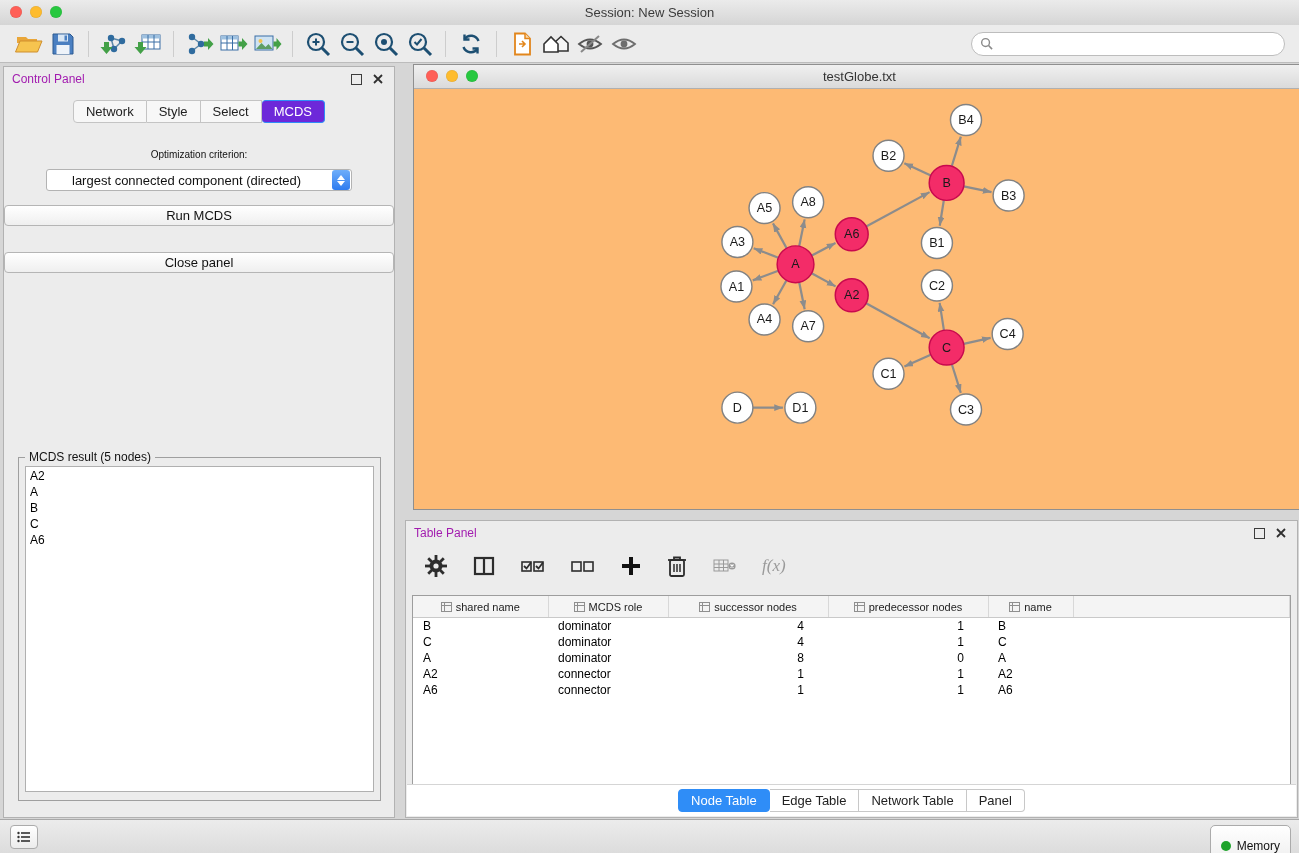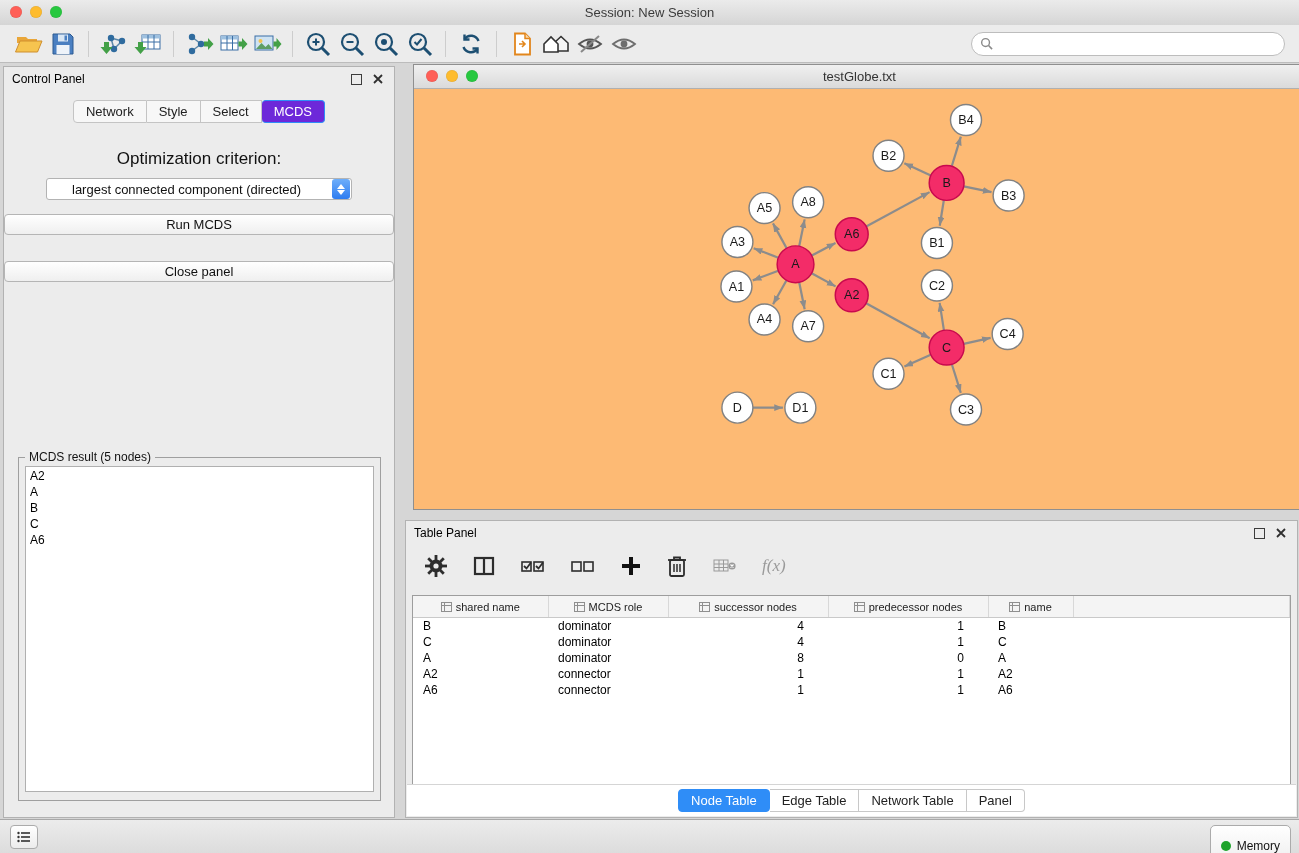--- a/index.html
+++ b/index.html
@@ -23,35 +23,35 @@
   .tbsep{width:1px;height:26px;background:#cdcdcd;margin:0 8px;}
   .tb-spacer{flex:1;}
   .searchbox{display:flex;align-items:center;width:296px;height:22px;background:#fff;
     border:1px solid #bdbdbd;border-radius:12px;padding:0 8px;margin-right:2px;}
   .searchbox input{border:none;outline:none;flex:1;font-size:12px;background:transparent;
     font-family:"Liberation Sans",sans-serif;margin-left:5px;color:#333;}
 
   
   .panel{position:absolute;background:#ececec;border:1px solid #b2b2b2;box-sizing:border-box;}
   .panel-head{height:24px;display:flex;align-items:center;padding:0 8px;}
-  .panel-title{font-size:12px;color:#000000;}
+  .panel-title{font-size:12px;color:#a21caf;}
   .panel-head .spacer{flex:1;}
   .winbtn{display:flex;align-items:center;justify-content:center;width:16px;height:16px;
     margin-left:6px;cursor:pointer;}
   .float-glyph{width:9px;height:9px;border:1.4px solid #3c3c3c;display:inline-block;}
 
   
   #control-panel{left:3px;top:66px;width:392px;height:752px;}
   .cp-tabs{display:flex;justify-content:center;margin-top:9px;}
   .cp-tab{font-size:13px;padding:3px 12px;background:#f7f7f7;border:1px solid #c4c4c4;
     border-left-width:0;color:#222;cursor:pointer;font-family:"Liberation Sans",sans-serif;}
   .cp-tab:first-child{border-left-width:1px;border-radius:4px 0 0 4px;}
   .cp-tab:last-child{border-radius:0 4px 4px 0;}
   .cp-tab.active{background:#6d28d9;border-color:#2f8df7;color:#fff;border-radius:4px;}
-  .opt-label{margin-top:26px;text-align:center;font-size:17px;color:#111;}
+  .opt-label{margin-top:26px;text-align:center;font-size:10px;color:#111;}
   .dropdown{margin:9px auto 0;width:306px;height:22px;background:#fff;border:1px solid #b3b3b3;
     border-radius:3px;display:flex;align-items:center;cursor:pointer;box-sizing:border-box;}
   .dropdown .val{flex:1;font-size:13px;padding-left:25px;color:#111;white-space:nowrap;overflow:hidden;}
   .stepper{width:18px;height:20px;border-radius:2px 2px;margin-right:1px;border-radius:3px;
     background:linear-gradient(#6eaefa,#2e7cf0);display:flex;flex-direction:column;
     align-items:center;justify-content:center;gap:1px;}
   .stepper .tri-up{width:0;height:0;border-left:4px solid transparent;border-right:4px solid transparent;
     border-bottom:5px solid #fff;}
   .stepper .tri-dn{width:0;height:0;border-left:4px solid transparent;border-right:4px solid transparent;
     border-top:5px solid #fff;}

